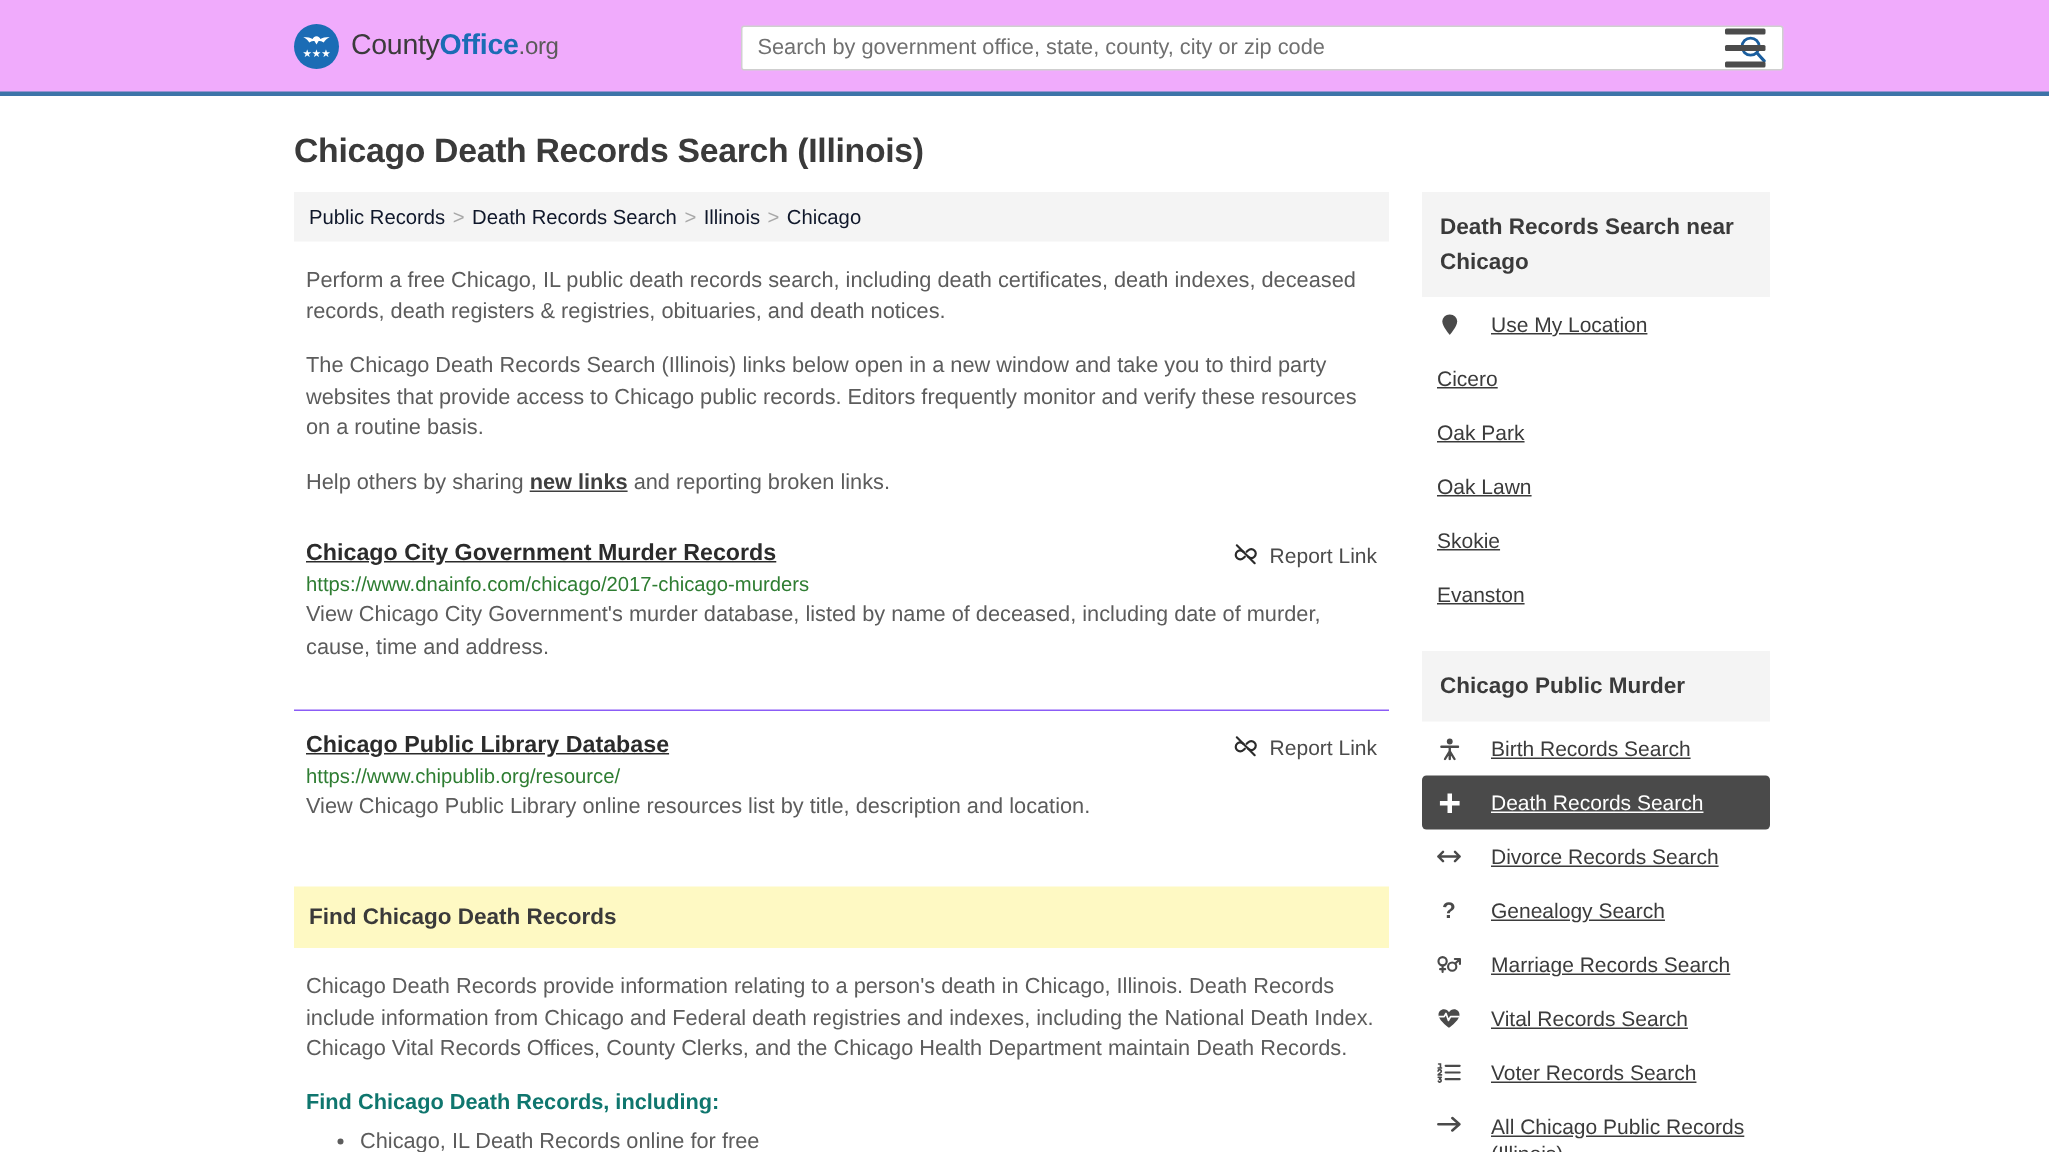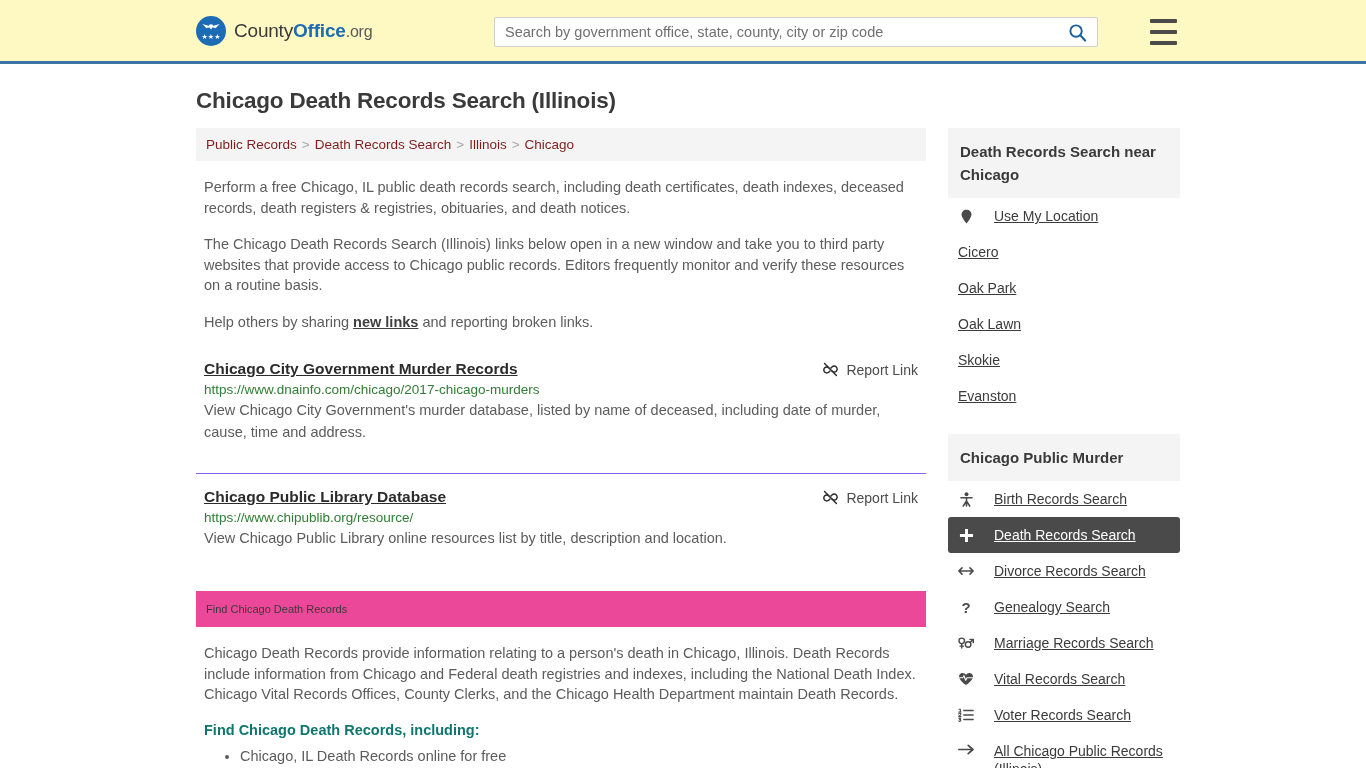--- a/index.html
+++ b/index.html
@@ -10,21 +10,21 @@
     overflow: hidden;
     background: #ffffff;
     font-family: "Liberation Sans", sans-serif;
     color: #4a4a4a;
     -webkit-font-smoothing: antialiased;
   }
 
   
   .site-header {
     height: 64px;
-    background: #fef9c3;
+    background: #f0abfc;
     border-bottom: 3px solid #3d74a8;
     display: flex;
     align-items: center;
     position: relative;
   }
   .brand {
     display: flex;
     align-items: center;
     margin-left: 196px;
     gap: 8px;
@@ -60,21 +60,21 @@
     white-space: nowrap;
   }
   .brand-text .t-county { color: #3b3b3b; font-weight: 400; }
   .brand-text .t-office { color: #1b6cb5; font-weight: 700; }
   .brand-text .t-org { color: #5a5a5a; font-weight: 400; font-size: 16px; }
 
   .search-wrap {
     position: absolute;
     left: 494px;
     top: 17px;
-    width: 604px;
+    width: 695px;
     height: 30px;
     display: flex;
     align-items: center;
     background: #ffffff;
     border: 1px solid #cfcfcf;
     border-radius: 2px;
   }
   .search-input {
     flex: 1;
     border: none;
@@ -133,21 +133,21 @@
   .col-side { width: 232px; flex: none; }
 
   
   .breadcrumb {
     background: #f4f4f4;
     padding: 9px 10px;
     font-size: 13.5px;
     color: #8a8a8a;
   }
   .breadcrumb a {
-    color: #7f1d1d;
+    color: #0f172a;
     text-decoration: none;
     text-align: center;
   }
   .breadcrumb .sep { color: #a8a8a8; margin: 0 5px; }
 
   
   .para {
     font-size: 14.5px;
     line-height: 20.5px;
     color: #5c5c5c;
@@ -192,24 +192,24 @@
   }
   .result-desc {
     font-size: 14.5px;
     line-height: 22px;
     color: #5c5c5c;
     margin-top: 2px;
   }
 
   
   .section-head {
-    background: #ec4899;
+    background: #fef9c3;
     padding: 12px 10px;
-    font-size: 11px;
-    font-weight: 400;
+    font-size: 15px;
+    font-weight: 700;
     color: #3a3a3a;
     margin-top: 26px;
   }
   .section-body { padding: 0 8px; }
   .section-body .lead {
     font-size: 14.5px;
     line-height: 20.5px;
     color: #5c5c5c;
     margin: 16px 0 0 0;
   }

